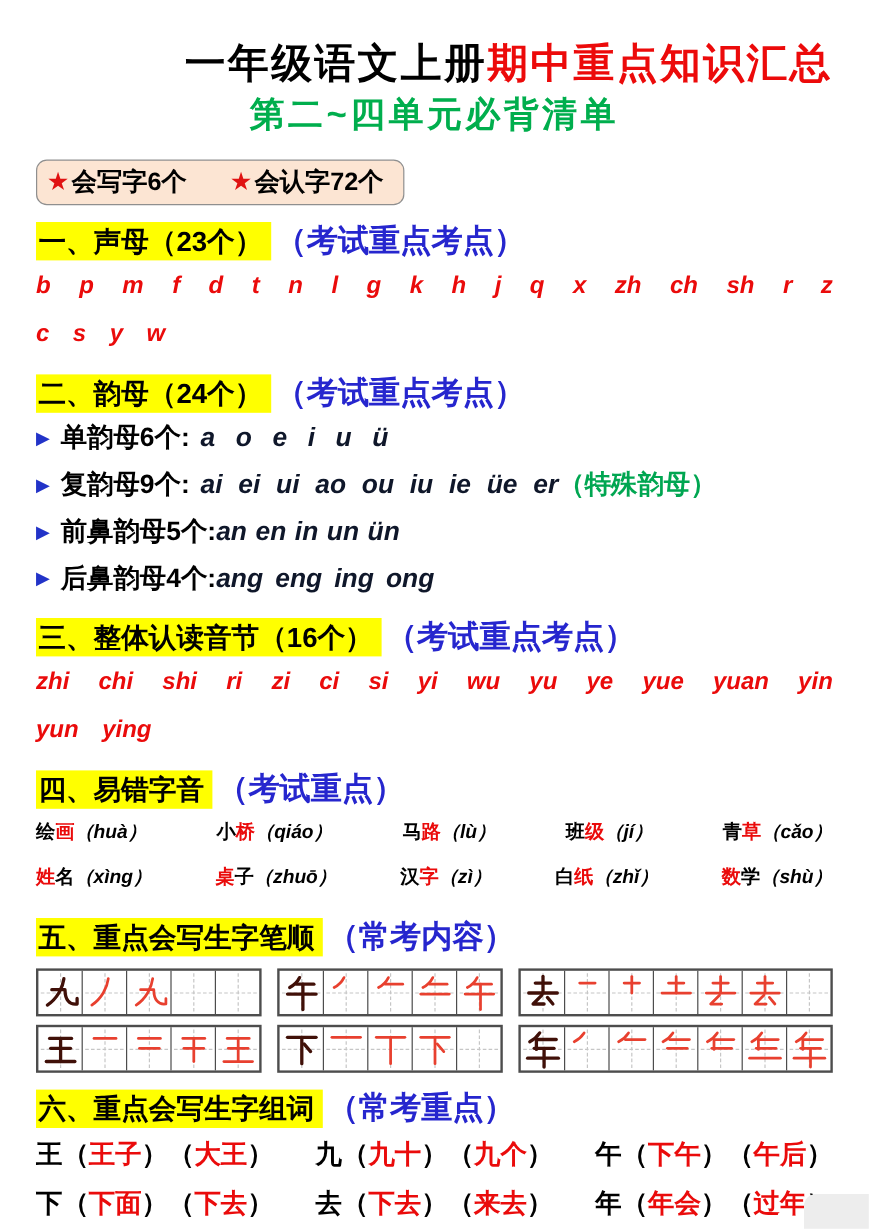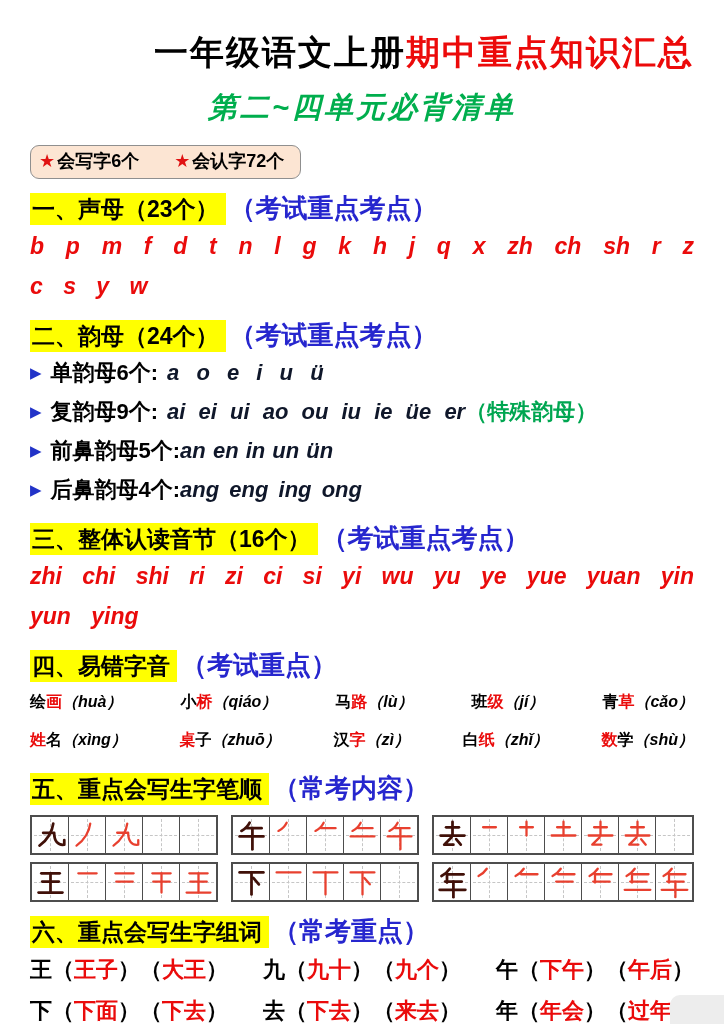--- a/index.html
+++ b/index.html
@@ -6,35 +6,35 @@
   body{
     width:724px;height:1024px;background:#ffffff;
     font-family:"Liberation Sans","DejaVu Sans",sans-serif;
     position:relative;overflow:hidden;
   }
   .page{position:absolute;inset:0;padding:0 30px;box-sizing:border-box;overflow:hidden;}
 
   
   .title{margin-top:30px;text-align:right;font-size:34px;font-weight:900;letter-spacing:2px;color:#000;white-space:nowrap;}
   .title .t-red{color:#ec0a0a;}
-  .subtitle{margin-top:12px;text-align:center;font-size:29px;font-weight:900;letter-spacing:3px;color:#00ae4d;font-style:italic;}
-
-  
-  .summary-box{display:inline-block;margin-top:17px;padding:3px 16px 5px 8px;background:#fce5d3;border:1.5px solid #8f8f8f;border-radius:9px;font-size:18px;font-weight:800;color:#000;}
+  .subtitle{margin-top:0;text-align:center;font-size:29px;font-weight:900;letter-spacing:3px;color:#00ae4d;}
+
+  
+  .summary-box{display:inline-block;margin-top:17px;padding:3px 16px 5px 8px;background:#fce5d3;border:1.5px solid #8f8f8f;border-radius:9px;font-size:21px;font-weight:800;color:#000;}
   .sb-item{margin-right:30px;}
   .sb-item:last-child{margin-right:0;}
   .star{color:#e01212;margin-right:2px;font-weight:400;}
 
   
   .sec-head{margin-top:12px;font-size:23px;font-weight:900;color:#000;line-height:34px;white-space:nowrap;}
   .hl{background:#ffff00;padding:3px 7px 3px 2px;}
   .ann{color:#2626ce;font-weight:800;margin-left:4px;font-size:26px;}
 
   
-  .letters{color:#ea0b0b;font-style:italic;font-weight:800;font-size:23px;line-height:40px;height:40px;white-space:nowrap;}
+  .letters{color:#ea0b0b;font-style:italic;font-weight:800;font-size:20px;line-height:40px;height:40px;white-space:nowrap;}
   .just{text-align:justify;text-align-last:justify;}
   .ws-sm{word-spacing:14px;}
 
   
   .bullet{line-height:39px;height:39px;font-size:22px;font-weight:800;color:#000;white-space:nowrap;}
   .b-mark{color:#2233c8;font-size:15px;margin-right:9px;vertical-align:2px;}
   .b-val{color:#0f172a;font-style:italic;font-weight:800;font-size:22px;}
   .bullet.gap .b-val{margin-left:9px;}
   .b-note{color:#00a651;font-weight:800;font-style:normal;}
   .v1{word-spacing:11px;} .v2{word-spacing:7px;} .v3{word-spacing:1px;} .v4{word-spacing:4px;}

